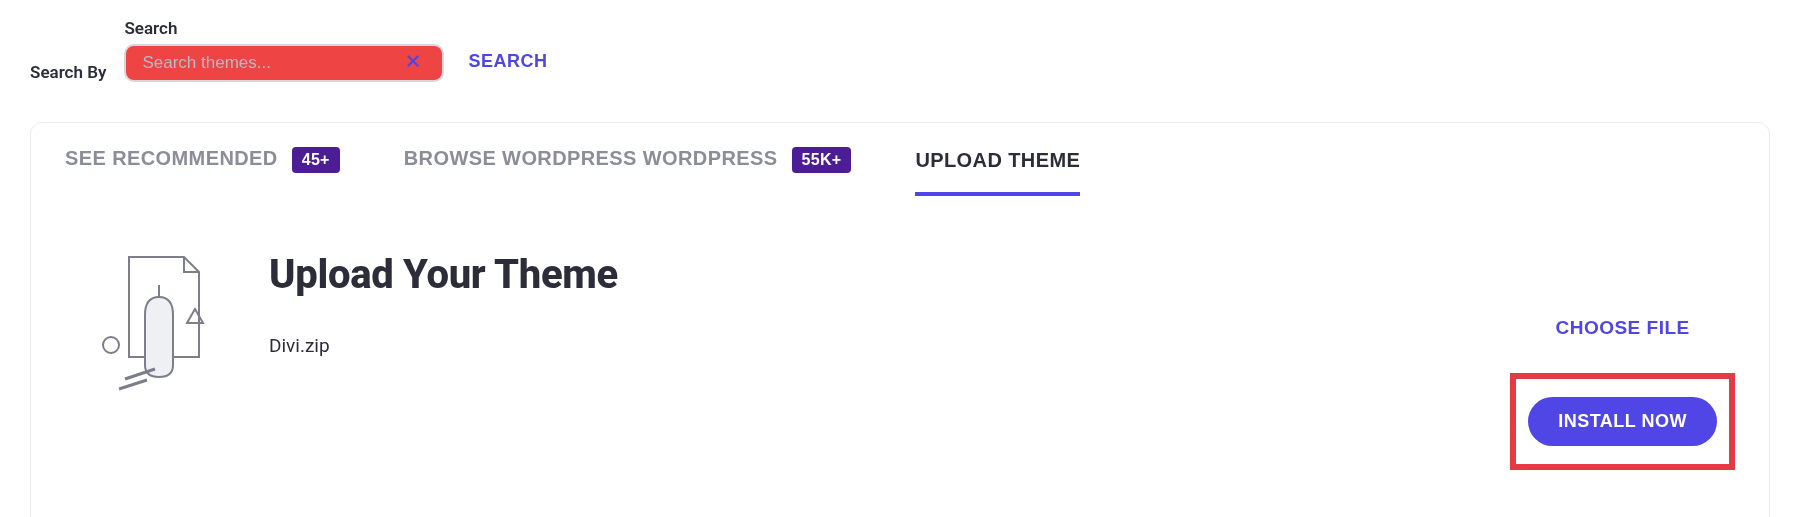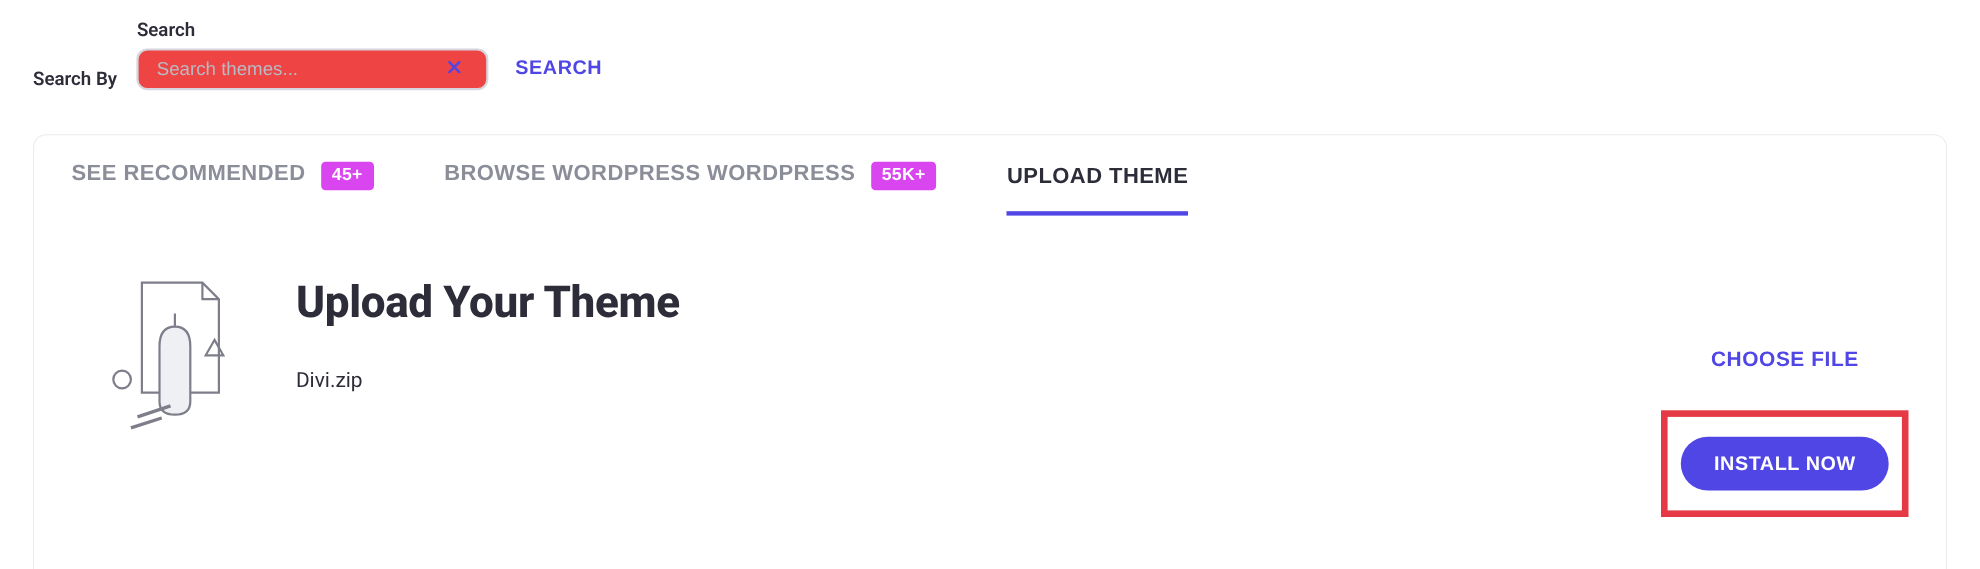--- a/index.html
+++ b/index.html
@@ -112,21 +112,21 @@
     padding: 6px 0 20px 0;
     cursor: pointer;
     border-bottom: 4px solid transparent;
     background: none; border-left:none; border-right:none; border-top:none;
   }
   .tab.active {
     color: #2d2d3a;
     border-bottom: 4px solid #4f46e5;
   }
   .badge {
-    background: #d946ef;
+    background: #4c1d95;
     color: #fff;
     font-size: 16px;
     font-weight: 800;
     border-radius: 4px;
     padding: 4px 10px;
     letter-spacing: 0.3px;
   }
 
   .upload-row {
     display: flex;

